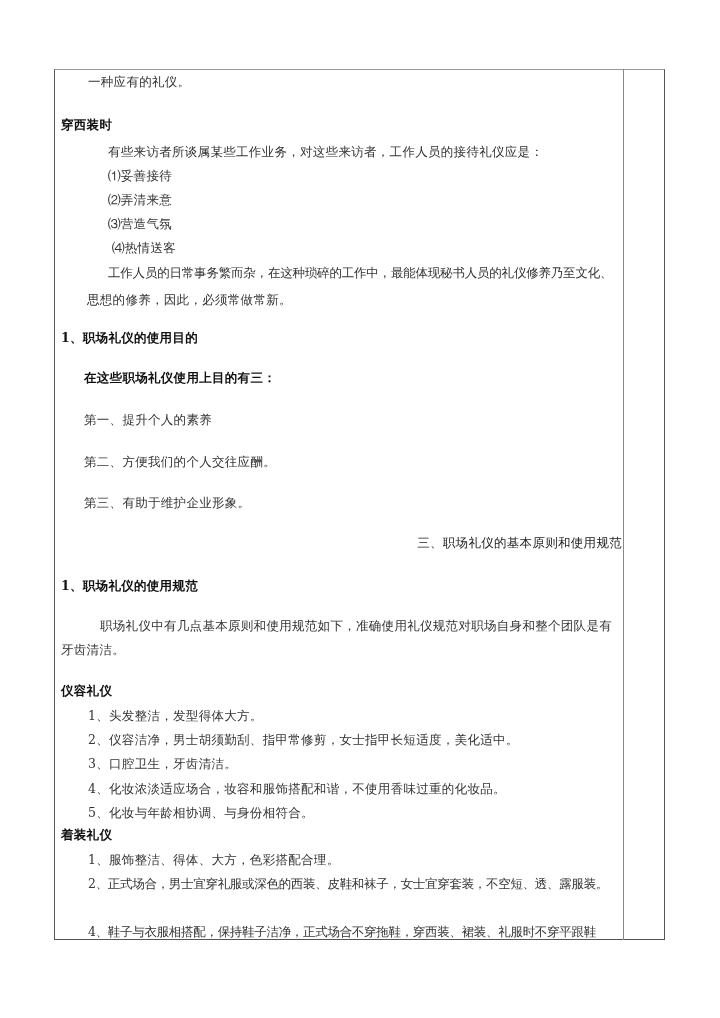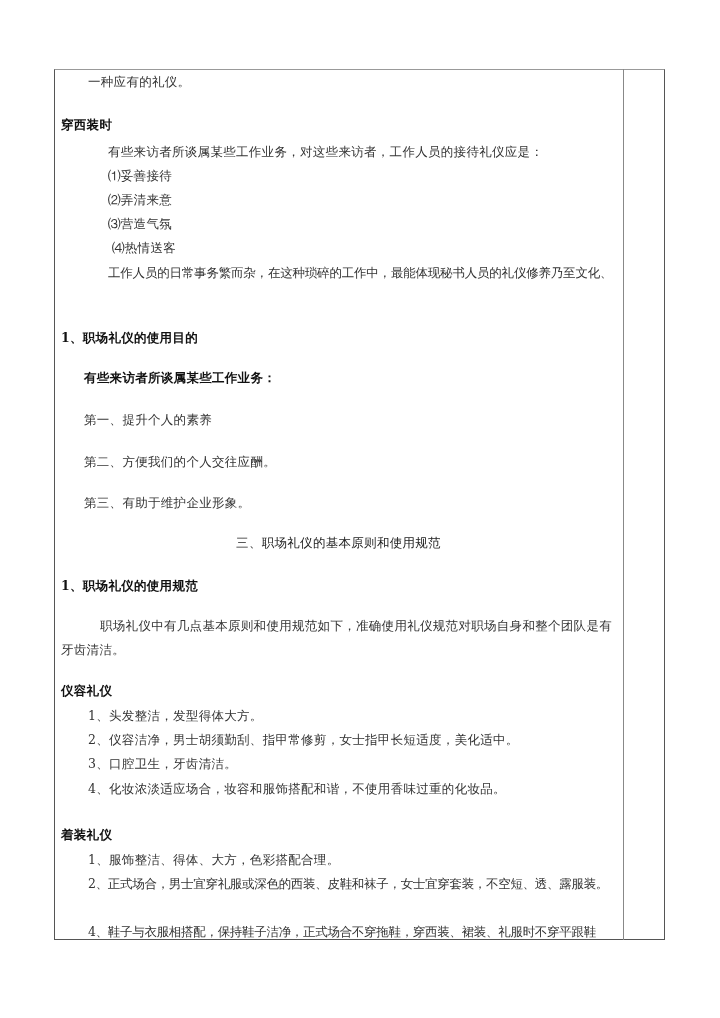--- a/index.html
+++ b/index.html
@@ -21,31 +21,33 @@
 
 <div class="cell">
   <div class="line c" style="left:33px;top:4px">一种应有的礼仪。</div>
   <div class="line b" style="left:6px;top:47px">穿西装时</div>
   <div class="line c" style="left:53px;top:74px">有些来访者所谈属某些工作业务，对这些来访者，工作人员的接待礼仪应是：</div>
   <div class="line c" style="left:53px;top:98px">⑴妥善接待</div>
   <div class="line c" style="left:53px;top:122px">⑵弄清来意</div>
   <div class="line c" style="left:53px;top:146px">⑶营造气氛</div>
   <div class="line c" style="left:57px;top:170px">⑷热情送客</div>
   <div class="line c" style="left:53px;top:195px;letter-spacing:-0.2px">工作人员的日常事务繁而杂，在这种琐碎的工作中，最能体现秘书人员的礼仪修养乃至文化、</div>
+  <div class="line c" style="left:32px;top:222px">思想的修养，因此，必须常做常新。</div>
   <div class="line b" style="left:6px;top:260px">1、职场礼仪的使用目的</div>
-  <div class="line b" style="left:29px;top:300px">有些来访者所谈属某些工作业务：</div>
+  <div class="line b" style="left:29px;top:300px">在这些职场礼仪使用上目的有三：</div>
   <div class="line c" style="left:29px;top:342px">第一、提升个人的素养</div>
   <div class="line c" style="left:29px;top:384px">第二、方便我们的个人交往应酬。</div>
   <div class="line c" style="left:29px;top:425px">第三、有助于维护企业形象。</div>
-  <div class="line b" style="left:0;width:567px;text-align:center;top:465px;font-weight:normal;color:#222">三、职场礼仪的基本原则和使用规范</div>
+  <div class="line b" style="left:0;width:567px;text-align:right;top:465px;font-weight:normal;color:#222">三、职场礼仪的基本原则和使用规范</div>
   <div class="line b" style="left:6px;top:508px">1、职场礼仪的使用规范</div>
   <div class="line c" style="left:45px;top:548px">职场礼仪中有几点基本原则和使用规范如下，准确使用礼仪规范对职场自身和整个团队是有</div>
   <div class="line c" style="left:6px;top:572px">牙齿清洁。</div>
   <div class="line b" style="left:6px;top:613px">仪容礼仪</div>
   <div class="line c" style="left:33px;top:638px">1、头发整洁，发型得体大方。</div>
   <div class="line c" style="left:33px;top:662px">2、仪容洁净，男士胡须勤刮、指甲常修剪，女士指甲长短适度，美化适中。</div>
   <div class="line c" style="left:33px;top:686px">3、口腔卫生，牙齿清洁。</div>
   <div class="line c" style="left:33px;top:711px">4、化妆浓淡适应场合，妆容和服饰搭配和谐，不使用香味过重的化妆品。</div>
+  <div class="line c" style="left:33px;top:735px">5、化妆与年龄相协调、与身份相符合。</div>
   <div class="line b" style="left:6px;top:757px">着装礼仪</div>
   <div class="line c" style="left:33px;top:782px">1、服饰整洁、得体、大方，色彩搭配合理。</div>
   <div class="line c" style="left:33px;top:806px;letter-spacing:-0.3px">2、正式场合，男士宜穿礼服或深色的西装、皮鞋和袜子，女士宜穿套装，不空短、透、露服装。</div>
   <div class="line c" style="left:33px;top:854px;letter-spacing:-0.3px">4、鞋子与衣服相搭配，保持鞋子洁净，正式场合不穿拖鞋，穿西装、裙装、礼服时不穿平跟鞋</div>
 </div>
 
 </body></html>

